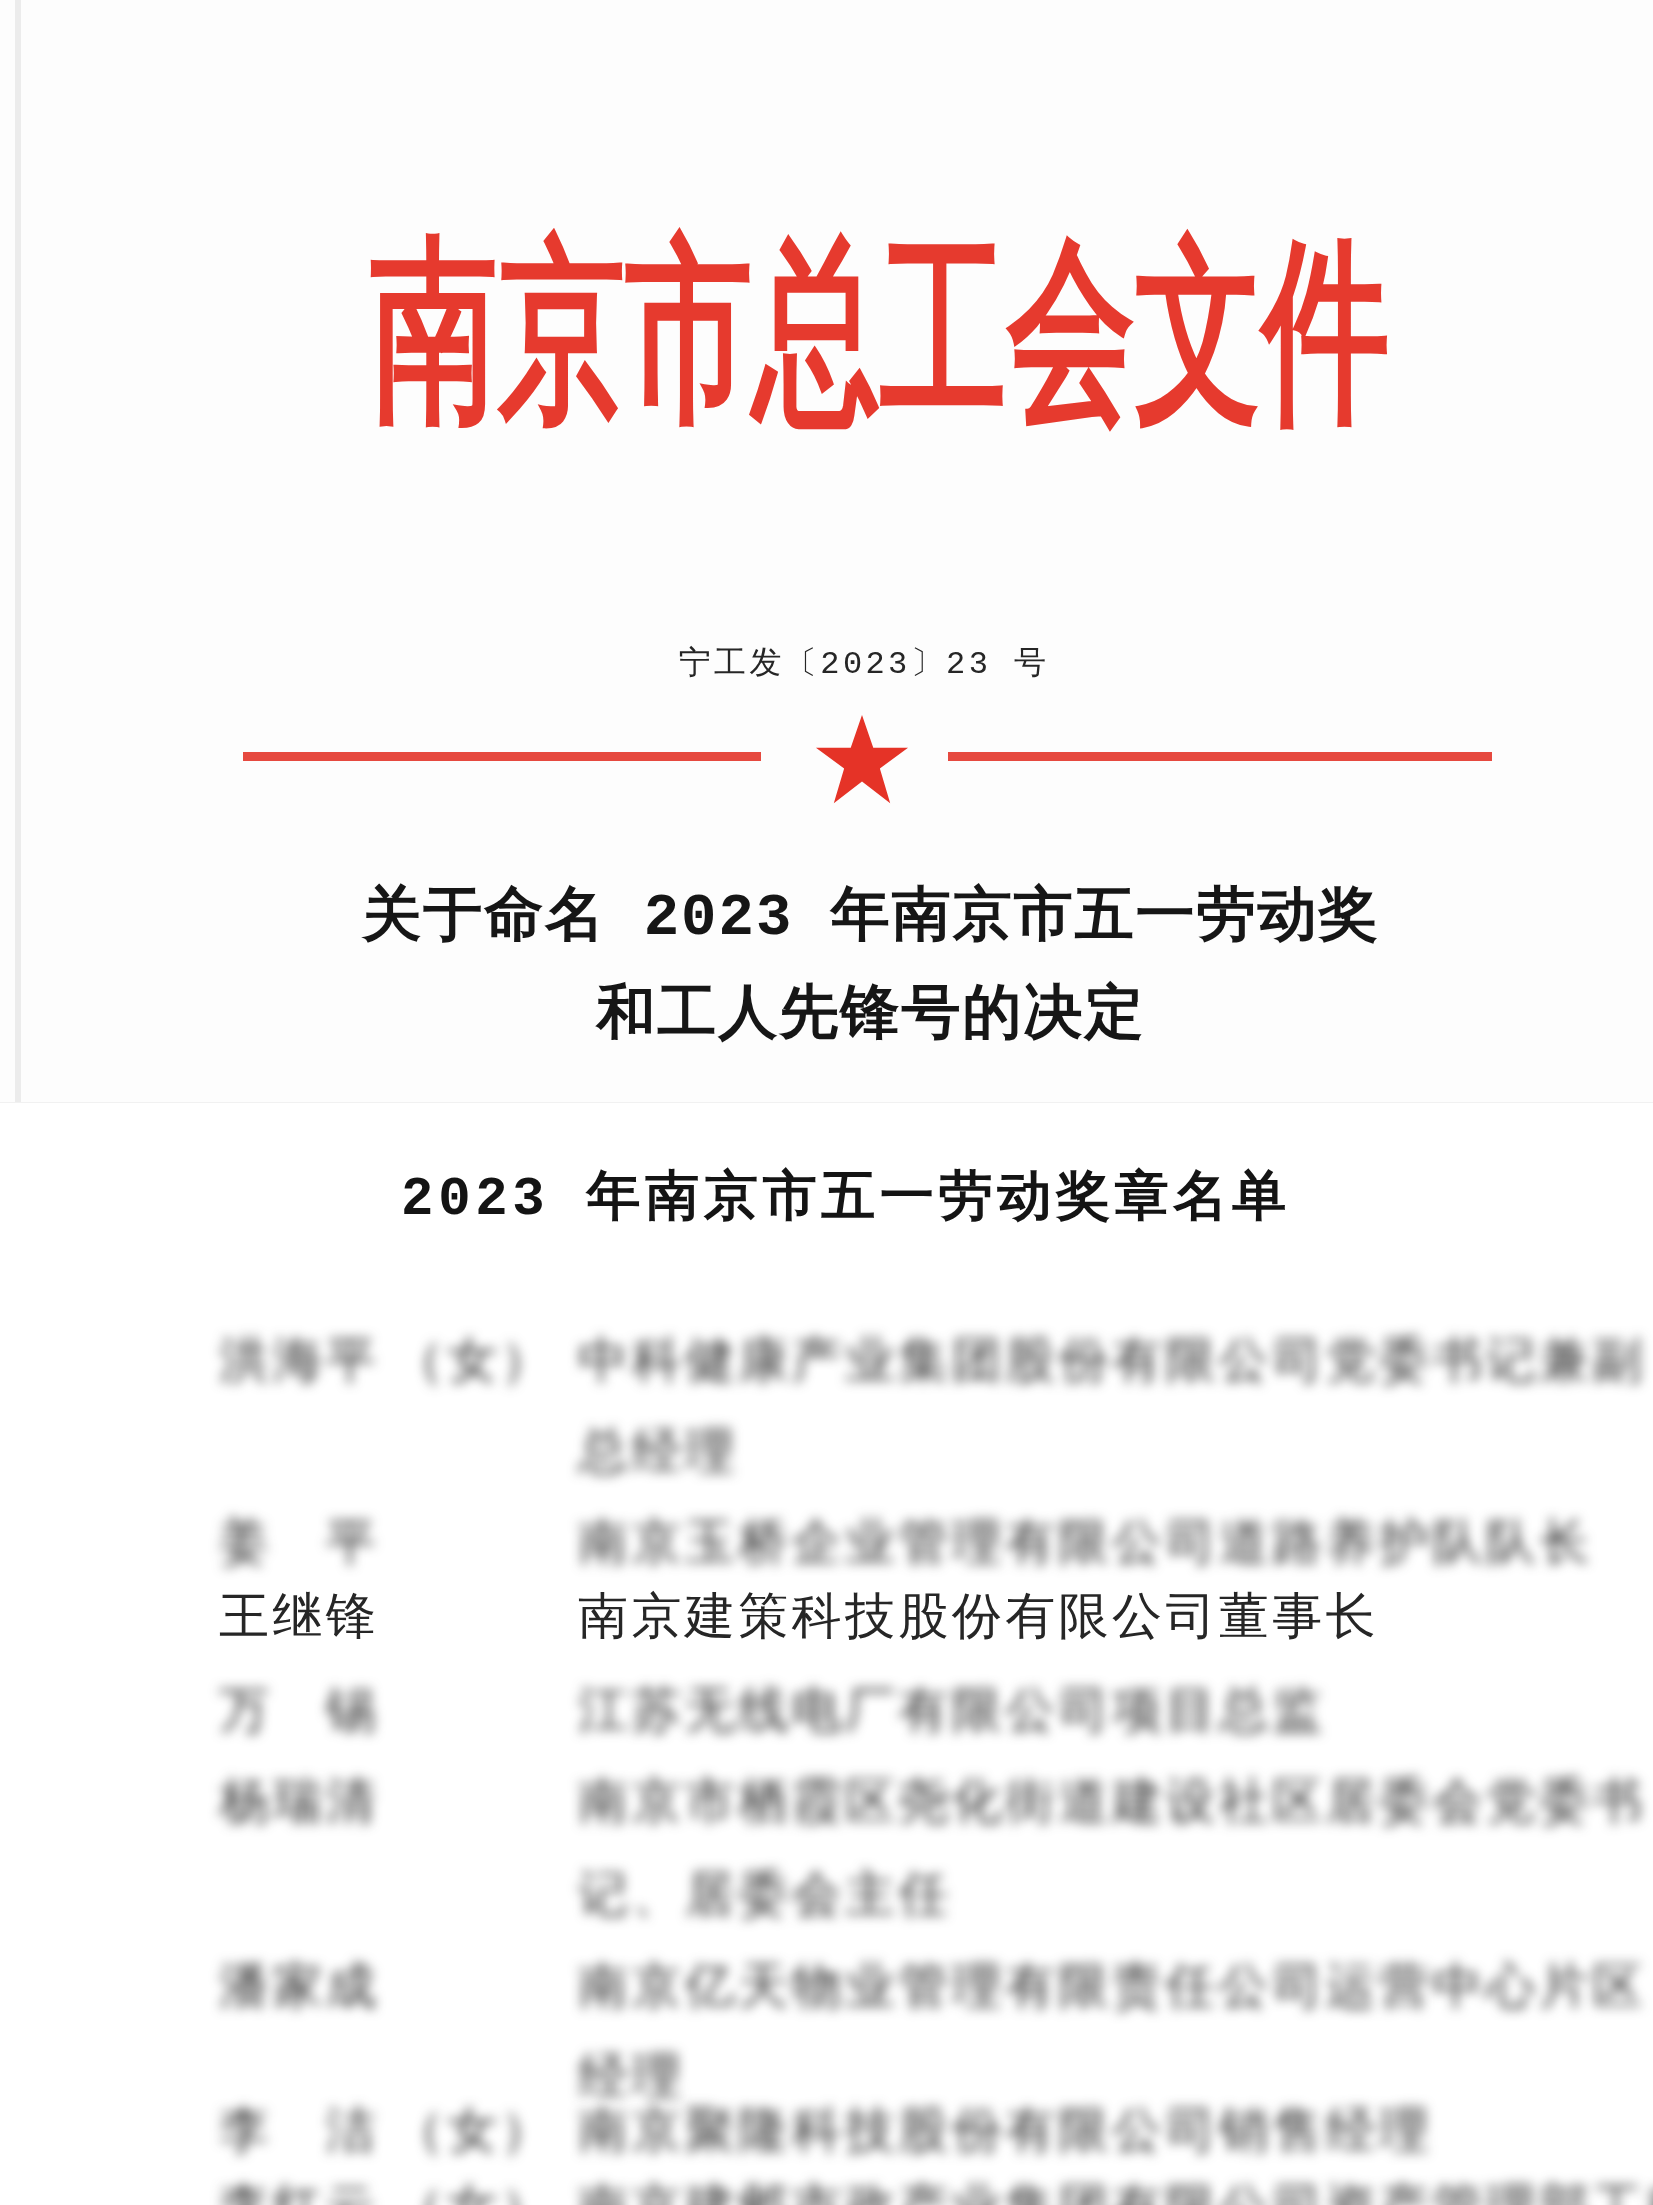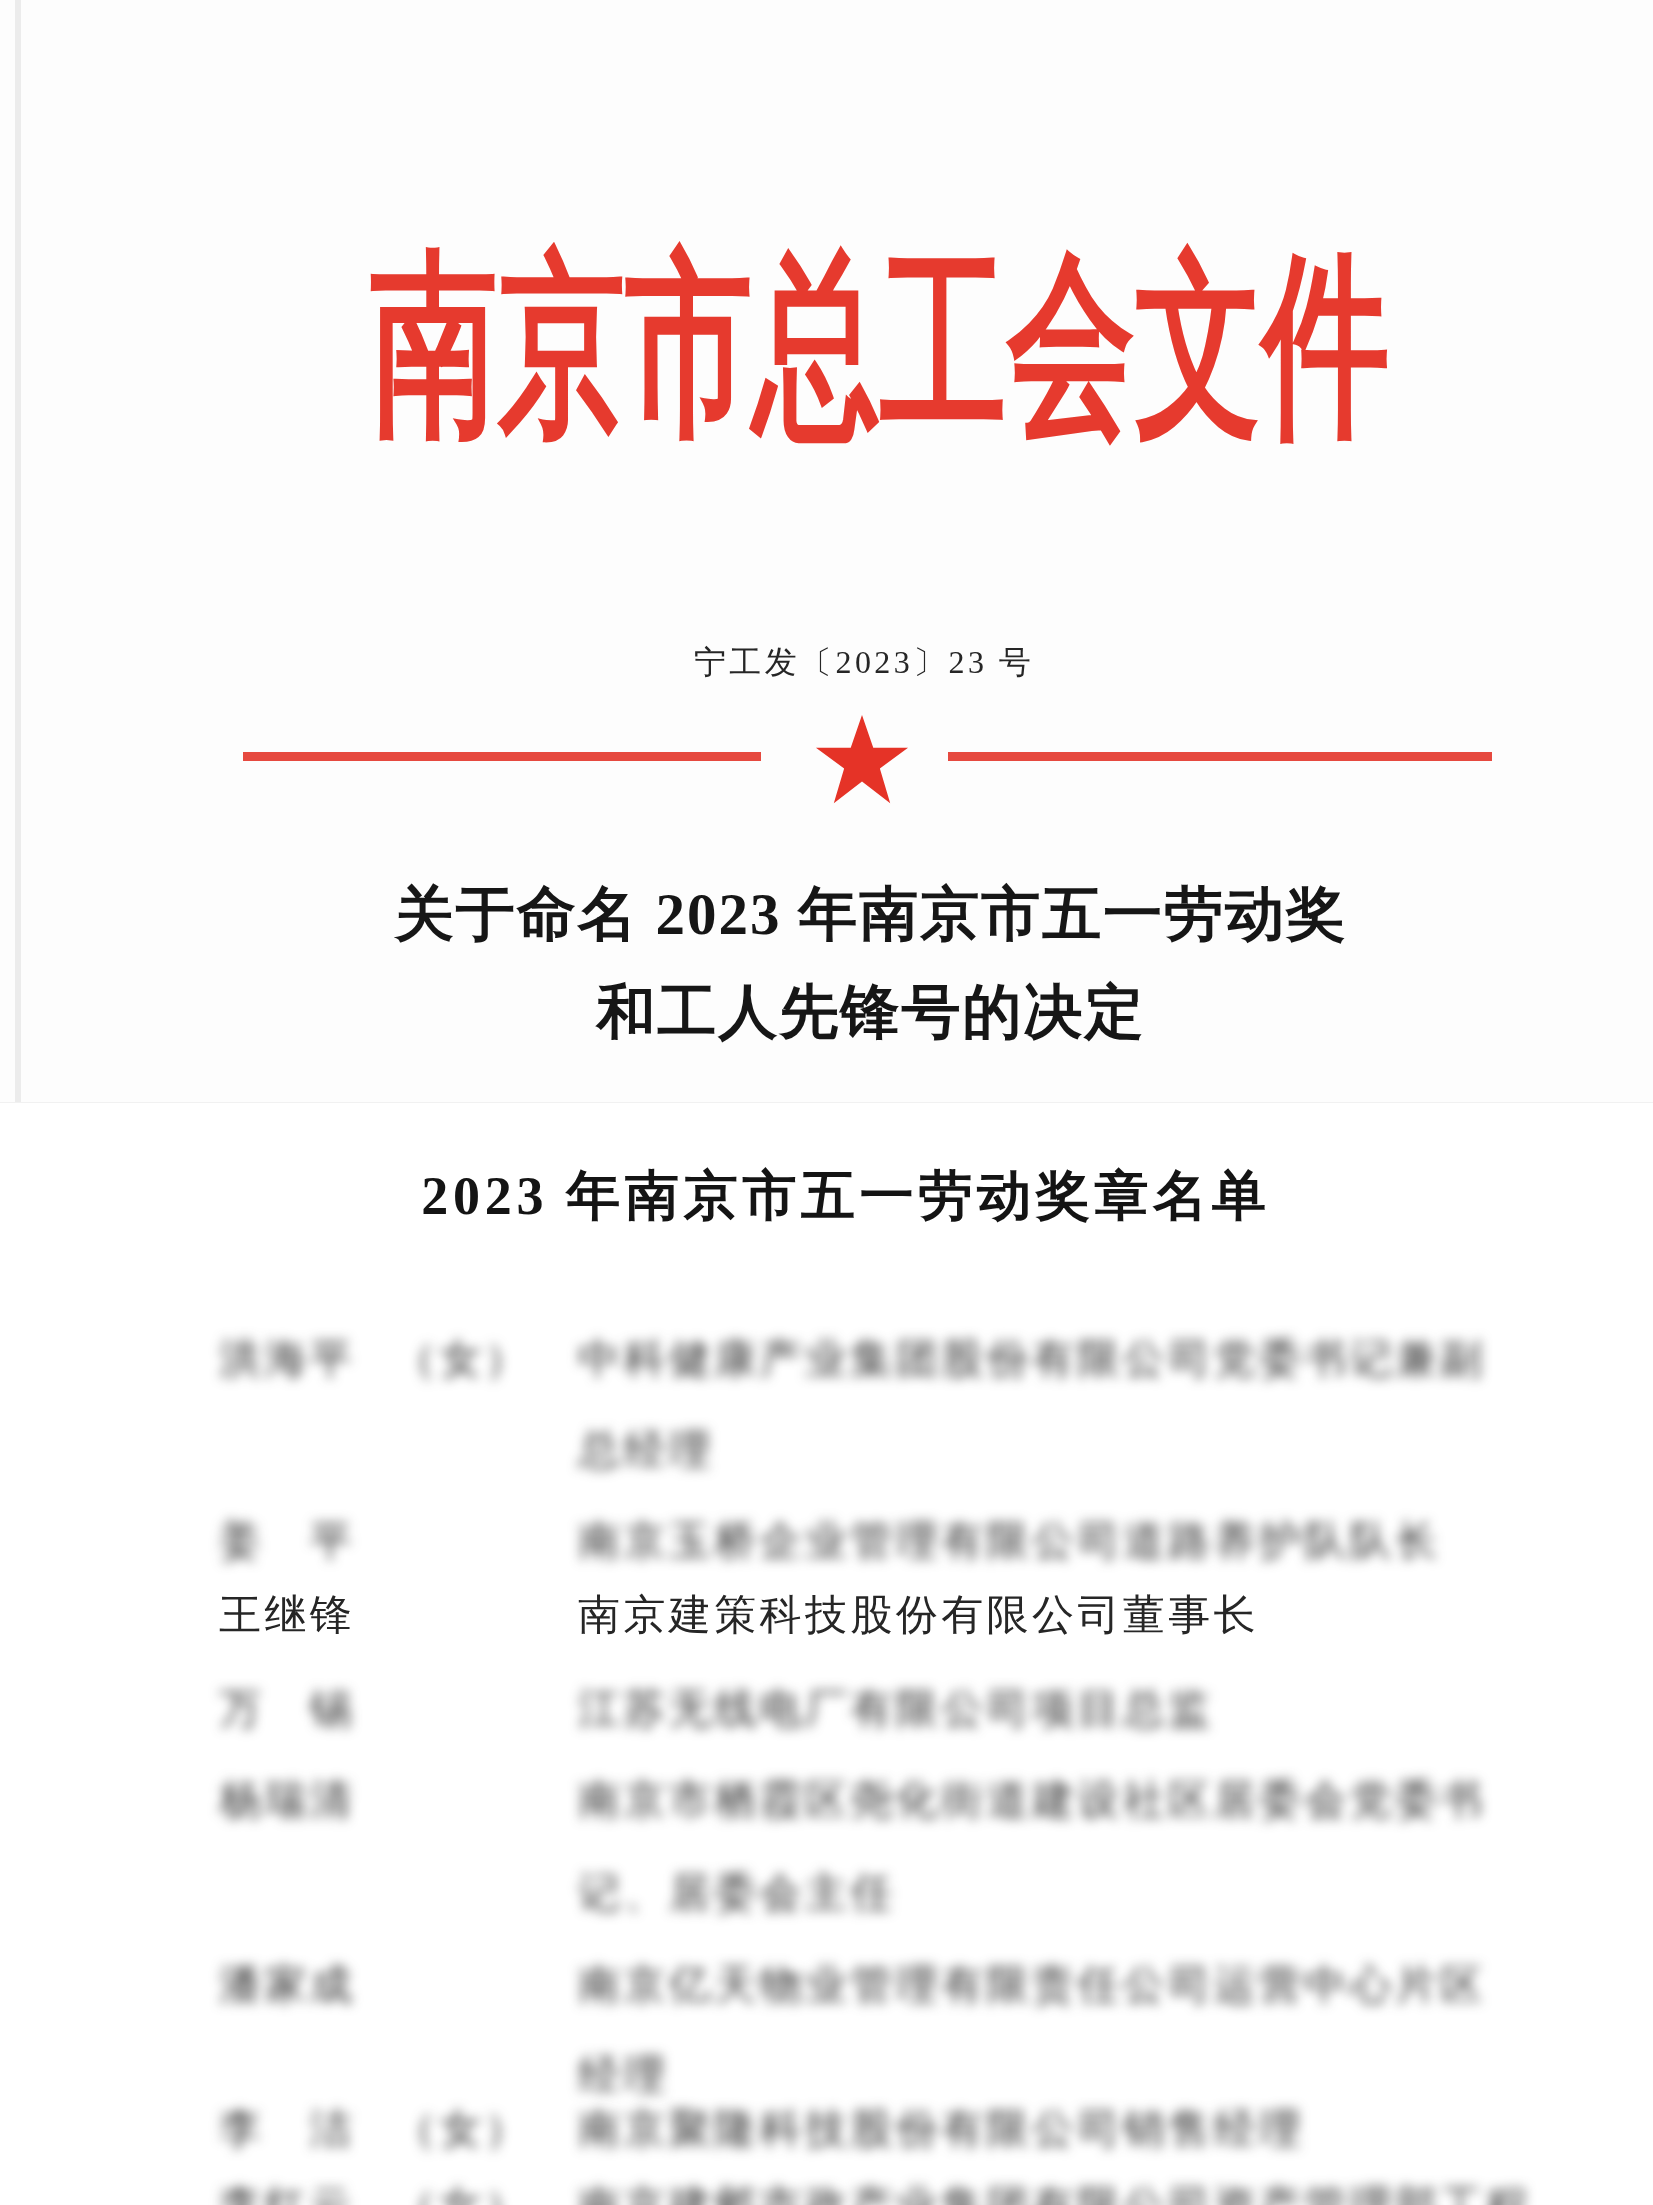--- a/index.html
+++ b/index.html
@@ -2,21 +2,21 @@
 <html style="font-size:10.8px"><head>
 <meta charset="utf-8">
 <style>
   html, body { margin: 0; padding: 0; background: #ffffff; }
   .page {
     position: relative;
     width: 1654px;
     height: 2205px;
     background: #ffffff;
     overflow: hidden;
-    font-family: Liberation Serif, serif;
+    font-family: Liberation Mono, monospace;
   }
   
   .scan-top {
     position: absolute;
     left: 0; top: 0;
     width: 1654px; height: 1102px;
     background: #fdfdfd;
     border-bottom: 1.3px solid #f1f1f1;
   }
   .edge-stripe {
@@ -82,21 +82,21 @@
     margin: 0;
     text-align: center;
     font-size: 54px;
     font-weight: bold;
     letter-spacing: 4.7px;
     color: #141414;
     white-space: nowrap;
   }
   .cell {
     position: absolute;
-    font-size: 42px;
+    font-size: 50px;
     line-height: 1.1;
     letter-spacing: 3.4px;
     color: #2e2e2e;
     white-space: nowrap;
   }
   .col-name   { left: 219px; }
   .col-gender { left: 394px; }
   .col-desc   { left: 532px; margin-left: 46px; }
   .blur { filter: blur(6px); }
   .clear-row { color: #262626; }

